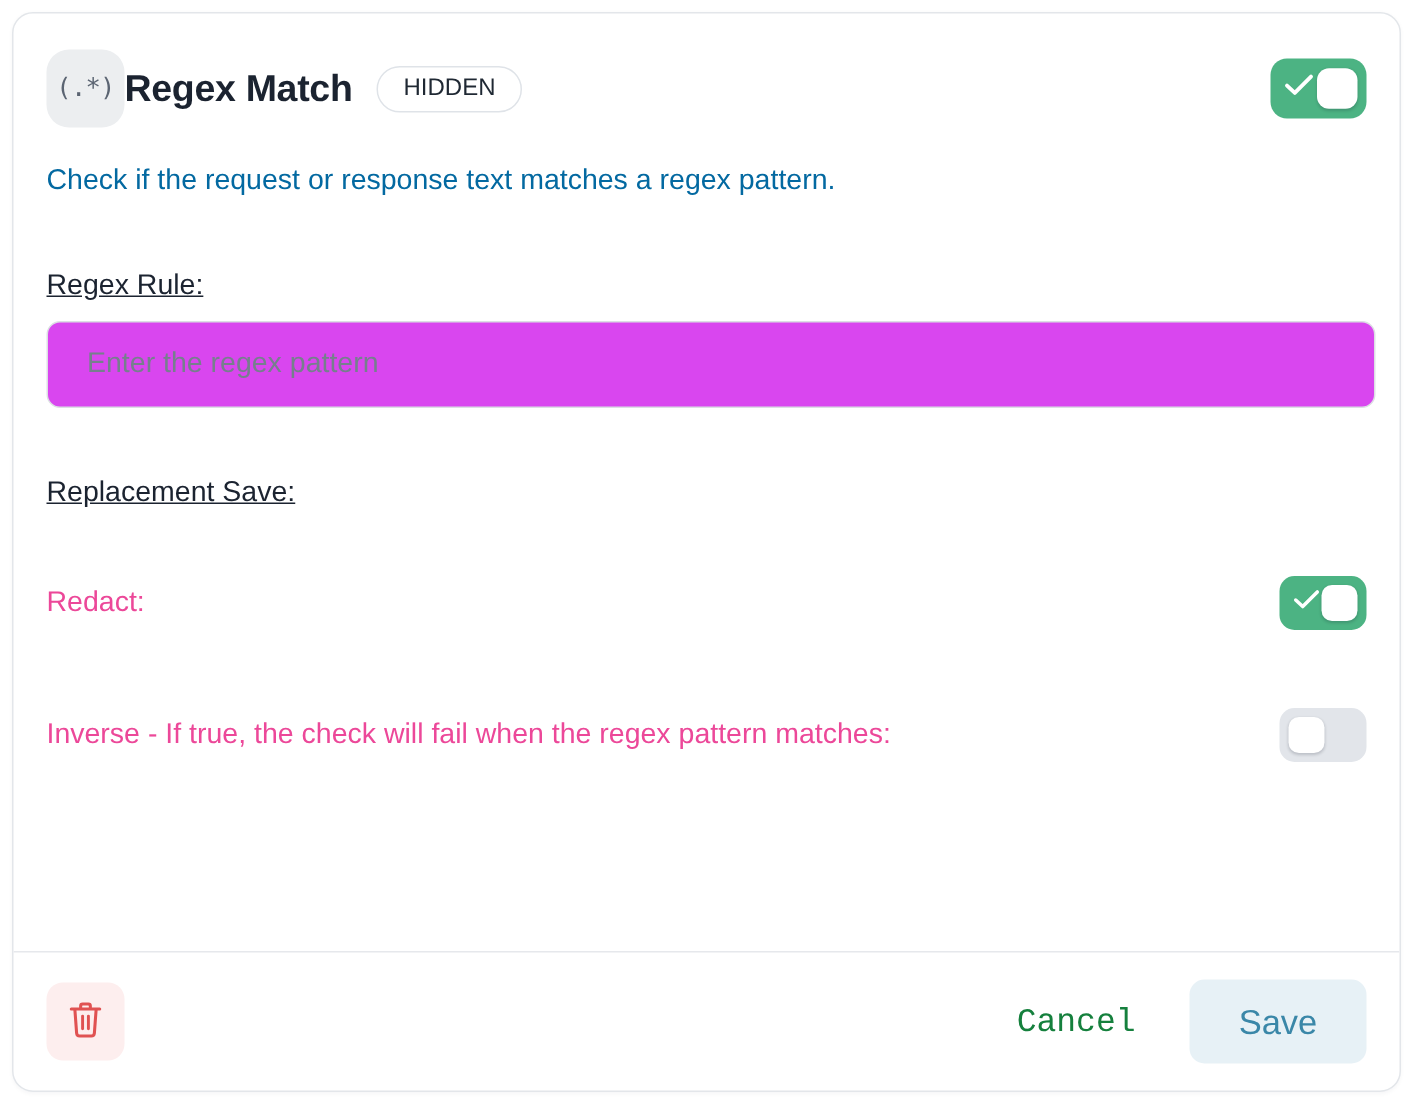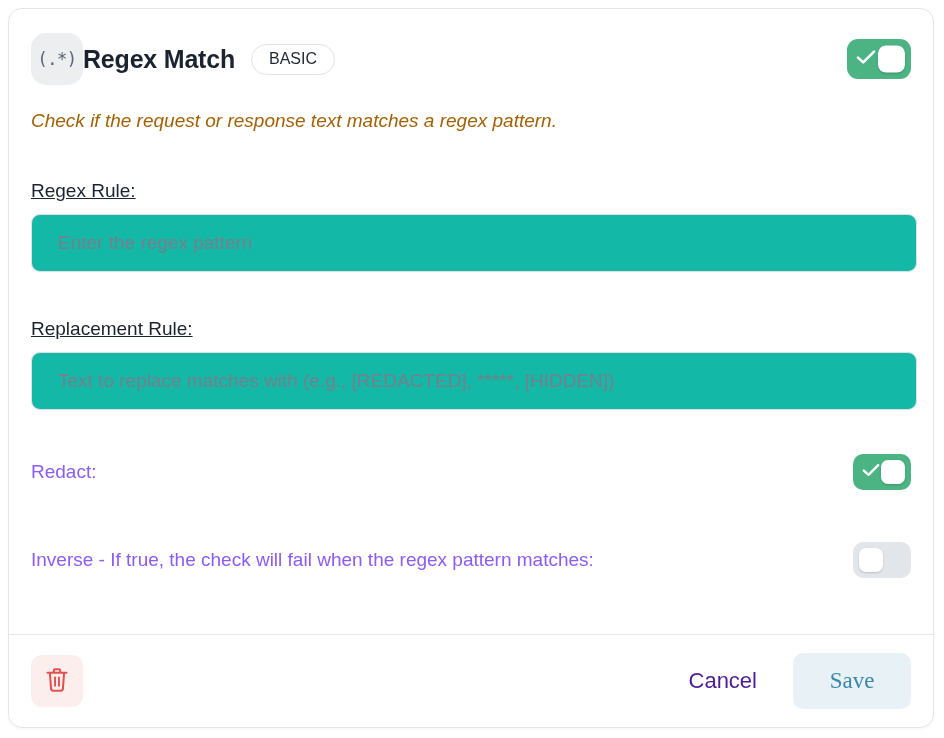--- a/index.html
+++ b/index.html
@@ -109,59 +109,58 @@
     left: 9px;
     top: 50%;
     transform: translateY(-50%);
     display: block;
   }
 
   
   .description {
     margin-top: 22px;
     font-size: 19px;
-    color: #a16207;
+    color: #0369a1;
     line-height: 1.3;
-    font-style: italic;
   }
 
   
   .field-label {
     font-size: 19px;
     color: #1b2330;
     margin-top: 46px;
     margin-bottom: 12px;
     text-decoration: underline;
   }
   .text-input {
     box-sizing: border-box;
     width: 886px;
     height: 58px;
     border: 1px solid #dcdfe4;
     border-radius: 9px;
-    background: #14b8a6;
+    background: #d946ef;
     padding: 0 26px;
     font-family: "Liberation Sans", sans-serif;
     font-size: 19px;
     color: #2c3442;
     outline: none;
   }
   .text-input::placeholder { color: #767f8d; opacity: 1; }
 
   
   .switch-row {
     display: flex;
     align-items: center;
     margin-top: 44px;
     min-height: 36px;
   }
   .switch-row.tight { margin-top: 52px; text-align: center; }
   .switch-label {
     font-size: 19px;
-    color: #8b5cf6;
+    color: #ec4899;
     line-height: 1.25;
   }
   .switch-row .header-spacer { flex: 1 1 auto; }
 
   
   .footer {
     flex: 0 0 auto;
     height: 93px;
     border-top: 1px solid #e6e8ec;
     display: flex;
@@ -178,32 +177,32 @@
     display: flex;
     align-items: center;
     justify-content: center;
     cursor: pointer;
     padding: 0;
   }
   .footer-spacer { flex: 1 1 auto; }
   .cancel-button {
     border: none;
     background: transparent;
-    font-family: Liberation Sans, sans-serif;
+    font-family: Liberation Mono, monospace;
     font-size: 22px;
-    color: #4c1d95;
+    color: #15803d;
     cursor: pointer;
     padding: 10px 14px;
     margin-right: 22px;
   }
   .save-button {
     border: none;
     background: #e7f1f6;
     color: #3a87a8;
-    font-family: Liberation Serif, serif;
+    font-family: Liberation Sans, sans-serif;
     font-size: 23px;
     border-radius: 10px;
     width: 118px;
     height: 56px;
     cursor: pointer;
     padding: 0;
   }
 </style>
 </head>
 <body>
@@ -211,42 +210,41 @@
 <div class="card">
 
   <div class="card-body">
 
     
     <div class="header-row">
       <div class="type-icon">
         <span>(.*)</span>
       </div>
       <div class="title">Regex Match</div>
-      <div class="badge">BASIC</div>
+      <div class="badge">HIDDEN</div>
       <div class="header-spacer"></div>
       <div class="toggle lg on">
         <span class="check">
           <svg width="20" height="16" viewBox="0 0 20 16" fill="none" xmlns="http://www.w3.org/2000/svg">
             <path d="M2 8.6 L7.2 13.4 L18 2.6" stroke="#ffffff" stroke-width="2.6" stroke-linecap="round" stroke-linejoin="round"></path>
           </svg>
         </span>
         <span class="knob"></span>
       </div>
     </div>
 
     
     <div class="description">Check if the request or response text matches a regex pattern.</div>
 
     
     <div class="field-label">Regex Rule:</div>
     <input class="text-input" type="text" placeholder="Enter the regex pattern" style="">
 
     
-    <div class="field-label">Replacement Rule:</div>
-    <input class="text-input" type="text" placeholder="Text to replace matches with (e.g., [REDACTED], *****, [HIDDEN])" style="">
+    <div class="field-label">Replacement Save:</div>
 
     
     <div class="switch-row">
       <div class="switch-label">Redact:</div>
       <div class="header-spacer"></div>
       <div class="toggle md on">
         <span class="check">
           <svg width="18" height="15" viewBox="0 0 20 16" fill="none" xmlns="http://www.w3.org/2000/svg">
             <path d="M2 8.6 L7.2 13.4 L18 2.6" stroke="#ffffff" stroke-width="2.6" stroke-linecap="round" stroke-linejoin="round"></path>
           </svg>

